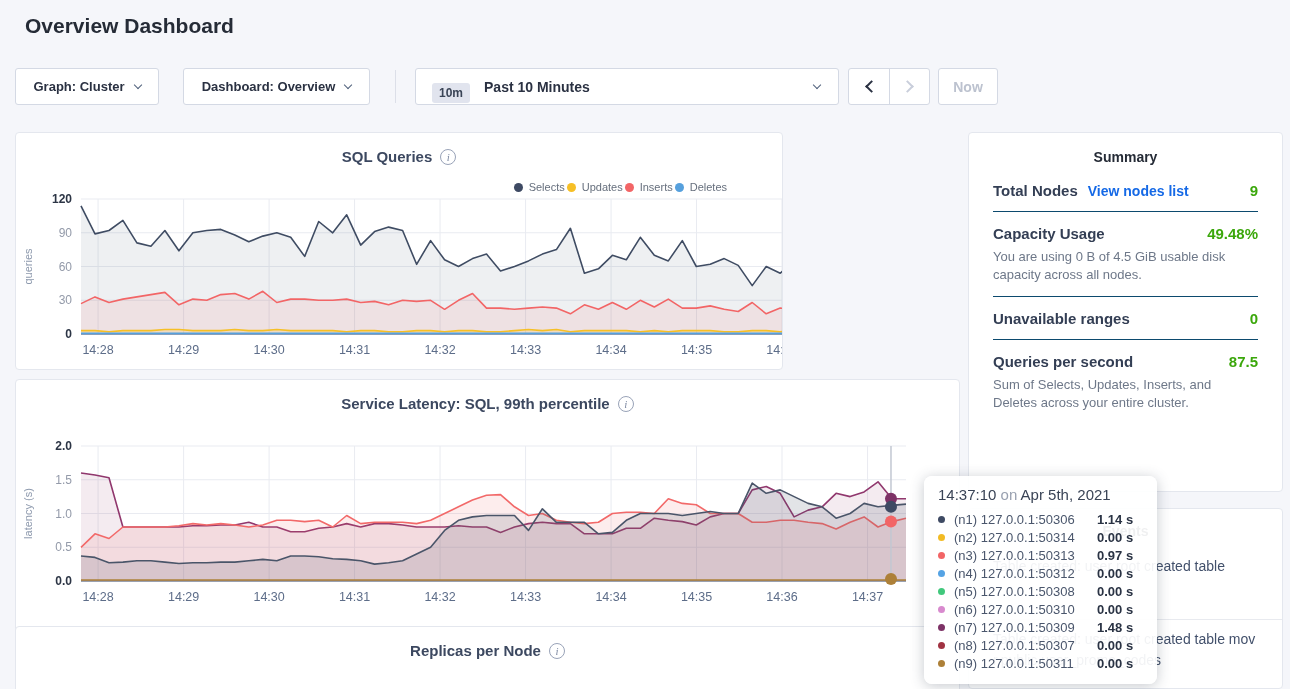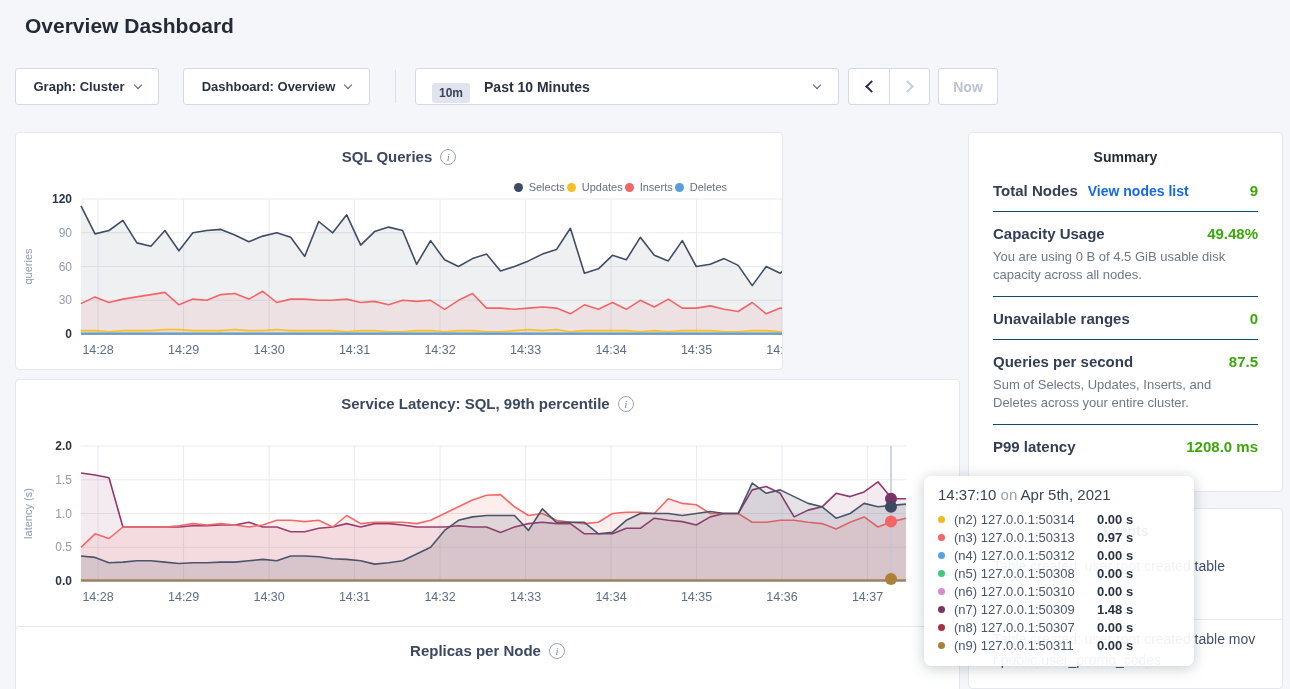--- a/index.html
+++ b/index.html
@@ -57,21 +57,21 @@
   .srow-desc { font-size:13px; color:#6e7889; line-height:18px; margin-top:6px; }
   .srow-desc:empty { display:none; }
 
   
   .event-item { padding:9px 24px; }
   .event-item + .event-item { border-top:1px solid #e8eaef; }
   .event-item:first-of-type { min-height:72px; }
   .event-text { font-size:14px; color:#42506b; line-height:21px; word-break:break-all; }
 
   
-  #tooltip { position:absolute; left:924px; top:476px; width:270px; background:rgba(255,255,255,0.93); border-radius:8px; box-shadow:0 2px 14px rgba(50,60,80,0.28); padding:10px 14px 12px; z-index:20; }
+  #tooltip { position:absolute; left:924px; top:476px; width:233px; background:rgba(255,255,255,0.93); border-radius:8px; box-shadow:0 2px 14px rgba(50,60,80,0.28); padding:10px 14px 12px; z-index:20; }
   .tt-head { font-size:15px; color:#3a4456; margin-bottom:7px; }
   .tt-on { color:#99a1b0; }
   .tt-row { display:flex; align-items:center; height:18px; }
   .tt-dot { width:7px; height:7px; border-radius:50%; margin-right:9px; flex:none; }
   .tt-label { font-size:13px; color:#4a566c; width:143px; }
   .tt-val { font-size:13px; font-weight:bold; color:#2a3344; }
 </style>
 </head>
 <body>
 
@@ -256,28 +256,20 @@
 
   </div>
       <div class="srow">
     <div class="srow-head">
       <span class="srow-label">Queries per second</span>
 
       <span class="srow-value">87.5</span>
     </div>
     <div class="srow-desc">Sum of Selects, Updates, Inserts, and Deletes across your entire cluster.</div>
   </div>
-      <div class="srow">
-    <div class="srow-head">
-      <span class="srow-label">P99 latency</span>
-
-      <span class="srow-value">1208.0 ms</span>
-    </div>
-
-  </div>
     </div>
 </div>
 
 <div class="panel" id="panel-events">
   <div class="side-title" style="margin-top:14px; margin-bottom:8px;">Events</div>
   <div id="events-list">
       <div class="event-item">
     <div class="event-text">Table created: user root created table</div>
   </div>
       <div class="event-item">
@@ -287,20 +279,25 @@
 </div>
 
 <div id="tooltip">
   <div class="tt-head">
     <span>14:37:10</span>
     <span class="tt-on">on</span>
     <span>Apr 5th, 2021</span>
   </div>
   <div id="tooltip-rows">
       <div class="tt-row">
+    <span class="tt-dot" style="background: rgb(62, 74, 99);"></span>
+    <span class="tt-label">(n1) 127.0.0.1:50306</span>
+    <span class="tt-val">1.14 s</span>
+  </div>
+      <div class="tt-row">
     <span class="tt-dot" style="background: rgb(242, 187, 36);"></span>
     <span class="tt-label">(n2) 127.0.0.1:50314</span>
     <span class="tt-val">0.00 s</span>
   </div>
       <div class="tt-row">
     <span class="tt-dot" style="background: rgb(242, 101, 102);"></span>
     <span class="tt-label">(n3) 127.0.0.1:50313</span>
     <span class="tt-val">0.97 s</span>
   </div>
       <div class="tt-row">

